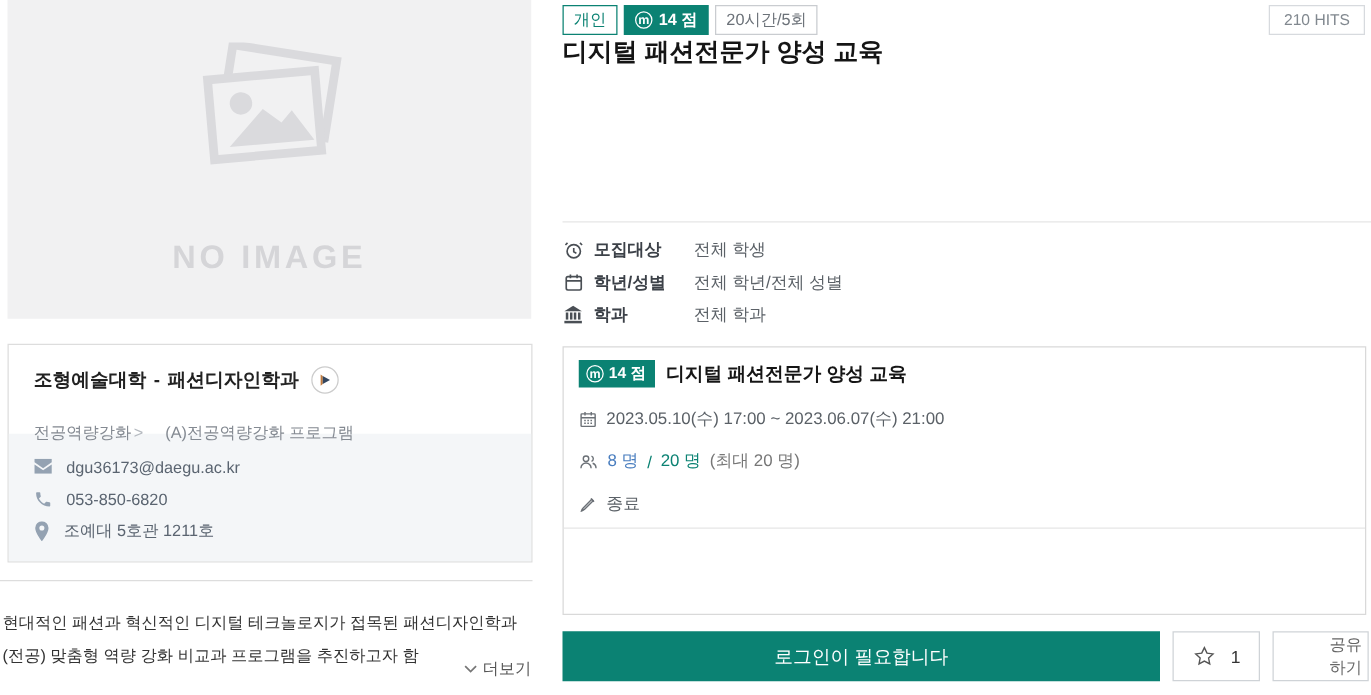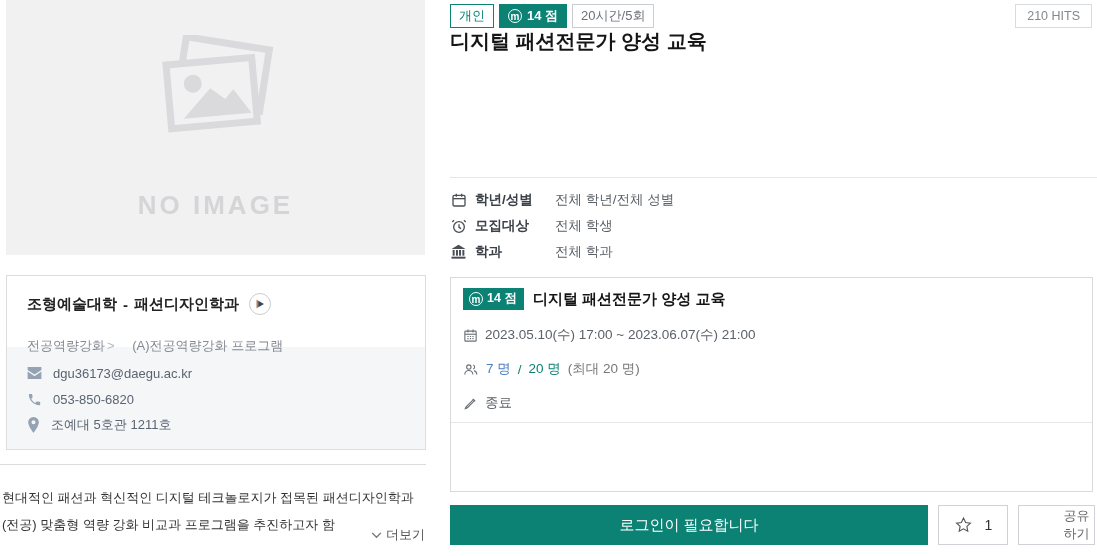--- a/index.html
+++ b/index.html
@@ -157,39 +157,39 @@
   <span class="hits-badge">210 HITS</span>
 
   <h1 class="page-title">디지털 패션전문가 양성 교육</h1>
 
   <div class="right-divider"></div>
 
   <div class="info-rows">
     <div class="info-row">
       <span class="i-icon">
         <svg width="16" height="16" viewBox="0 0 24 24" fill="none" stroke="#4a4f55" stroke-width="2">
-            <rect x="3" y="5" width="18" height="16" rx="2"></rect>
-            <path d="M3 10h18"></path>
-            <path d="M8 2.5V7M16 2.5V7"></path>
-          </svg>
-      </span>
-      <span class="i-label">학년/성별</span>
-      <span class="i-value">전체 학년/전체 성별</span>
-    </div>
-    <div class="info-row">
-      <span class="i-icon">
-        <svg width="16" height="16" viewBox="0 0 24 24" fill="none" stroke="#4a4f55" stroke-width="2">
             <circle cx="12" cy="13.5" r="8"></circle>
             <path d="M12 9.5v4.5l3.2 2"></path>
             <path d="M4.5 3.5 2 6"></path>
             <path d="M19.5 3.5 22 6"></path>
           </svg>
       </span>
       <span class="i-label">모집대상</span>
       <span class="i-value">전체 학생</span>
+    </div>
+    <div class="info-row">
+      <span class="i-icon">
+        <svg width="16" height="16" viewBox="0 0 24 24" fill="none" stroke="#4a4f55" stroke-width="2">
+            <rect x="3" y="5" width="18" height="16" rx="2"></rect>
+            <path d="M3 10h18"></path>
+            <path d="M8 2.5V7M16 2.5V7"></path>
+          </svg>
+      </span>
+      <span class="i-label">학년/성별</span>
+      <span class="i-value">전체 학년/전체 성별</span>
     </div>
     <div class="info-row">
       <span class="i-icon">
         <svg width="17" height="16" viewBox="0 0 24 24" fill="#4a4f55">
             <path d="M12 1 1.5 7.5h21z"></path>
             <rect x="3.2" y="9" width="3" height="8.5"></rect>
             <rect x="8.2" y="9" width="3" height="8.5"></rect>
             <rect x="12.8" y="9" width="3" height="8.5"></rect>
             <rect x="17.8" y="9" width="3" height="8.5"></rect>
             <rect x="1.5" y="19" width="21" height="3"></rect>
@@ -218,21 +218,21 @@
           </svg>
         <span>2023.05.10(수) 17:00 ~ 2023.06.07(수) 21:00</span>
       </div>
       <div class="course-row">
         <svg width="16" height="15" viewBox="0 0 24 24" fill="none" stroke="#6b7076" stroke-width="1.8">
             <circle cx="8.5" cy="8" r="3.5"></circle>
             <path d="M2 20c0-3.6 2.9-6.5 6.5-6.5S15 16.4 15 20"></path>
             <path d="M15.5 4.7a3.5 3.5 0 0 1 0 6.6"></path>
             <path d="M17 13.8c2.5.9 4.3 3.3 4.3 6.2"></path>
           </svg>
-        <span class="enrolled">7 명</span>
+        <span class="enrolled">8 명</span>
         <span class="cap-sep">/</span>
         <span class="capacity">20 명</span>
         <span class="cap-max">(최대 20 명)</span>
       </div>
       <div class="course-row">
         <svg width="15" height="15" viewBox="0 0 24 24" fill="none" stroke="#6b7076" stroke-width="1.8">
             <path d="M3.5 20.5s2.5-.7 4.3-2.5L18.5 7.3l-1.8-1.8L6 16.2c-1.8 1.8-2.5 4.3-2.5 4.3z"></path>
             <path d="M15.5 4.5l4 4"></path>
           </svg>
         <span>종료</span>

